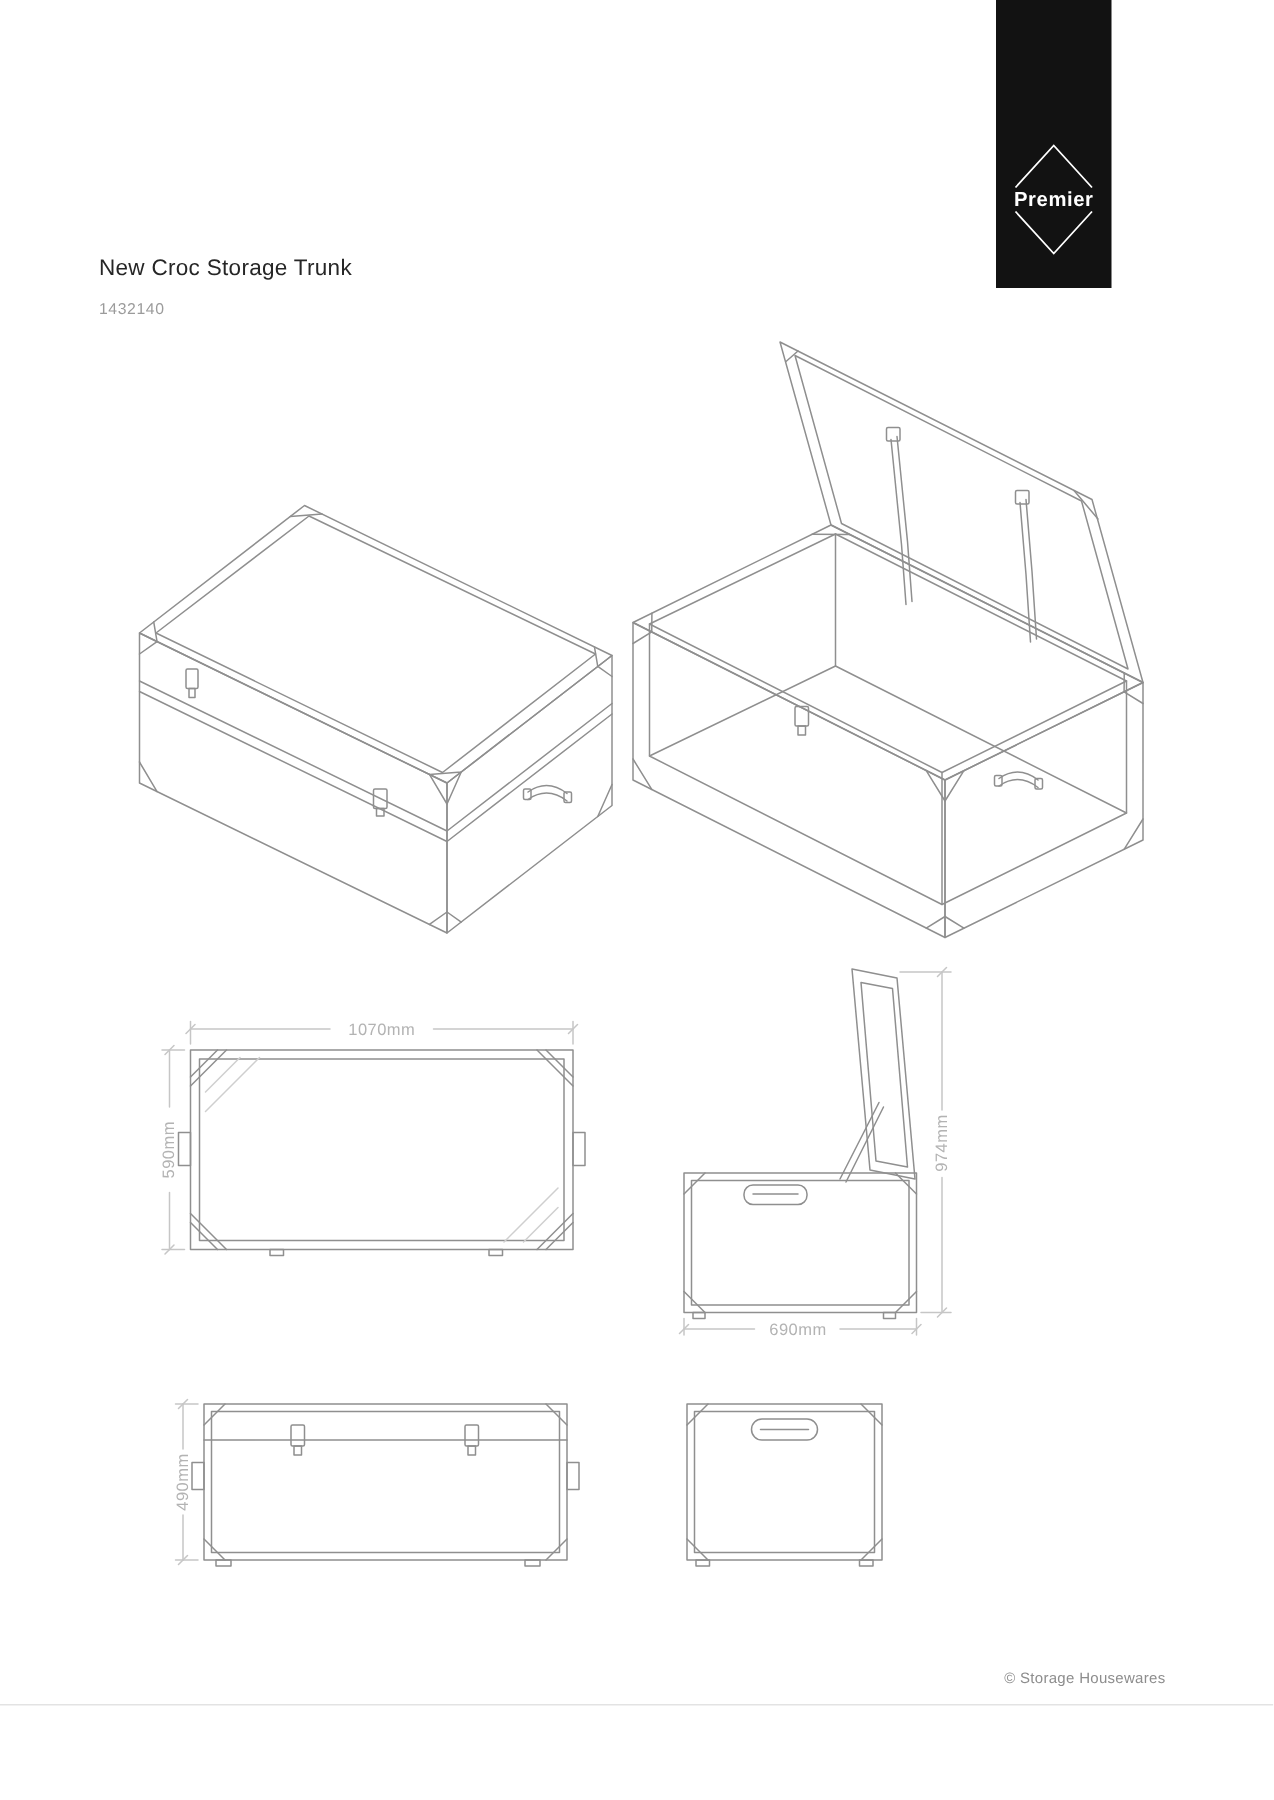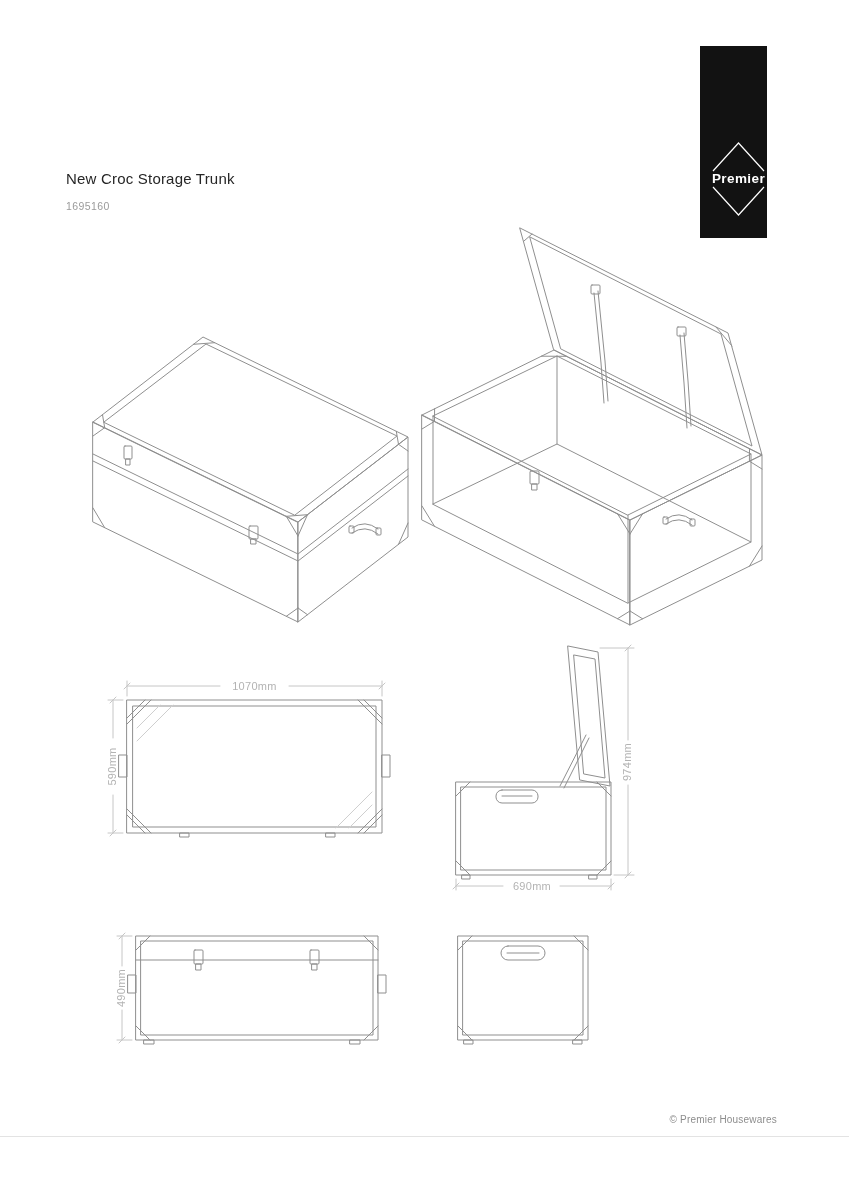--- a/index.html
+++ b/index.html
@@ -1,20 +1,20 @@
 <!DOCTYPE html>
 <html><head>
 <meta charset="utf-8">
 <style>
   html,body{margin:0;padding:0;background:#ffffff;}
   .page{
     position:relative;width:849px;height:1200px;background:#ffffff;overflow:hidden;
     font-family:"Liberation Sans",sans-serif;
   }
-  .logo-block{position:absolute;left:700px;top:0;width:67px;height:192px;background:#121212;margin-top:46px;}
+  .logo-block{position:absolute;left:664px;top:0;width:77px;height:192px;background:#121212;}
   .title{
     position:absolute;left:66px;top:170px;margin:0;font-size:15px;font-weight:400;
     color:#262626;letter-spacing:.2px;
   }
   .sku{position:absolute;left:66px;top:200px;font-size:10.5px;color:#9b9b9b;letter-spacing:.4px;}
   .view{position:absolute;}
   .ln{fill:none;stroke:#8f8f8f;stroke-width:1;stroke-linejoin:round;stroke-linecap:round;}
   .lnlight{fill:none;stroke:#cfcfcf;stroke-width:1;stroke-linecap:round;}
   .dimln{fill:none;stroke:#c6c6c6;stroke-width:1;stroke-linecap:round;}
   .dimtxt{fill:#b3b3b3;font-family:"Liberation Sans",sans-serif;font-size:11px;letter-spacing:.3px;}
@@ -32,21 +32,21 @@
 
   <div class="logo-block">
     <svg width="77" height="192" viewBox="0 0 77 192">
       <polyline class="logo-ln" points="13,125 38.5,97 64,125"></polyline>
       <polyline class="logo-ln" points="13,141 38.5,169 64,141"></polyline>
       <text class="logo-txt" x="38.5" y="137" text-anchor="middle">Premier</text>
     </svg>
   </div>
 
   <h1 class="title">New Croc Storage Trunk</h1>
-  <div class="sku">1695160</div>
+  <div class="sku">1432140</div>
 
   <svg class="view" style="left:68px;top:330px" width="345" height="305" viewBox="0 0 345 305">
     <g class="ln">
       <path d="M25,92 L135,7 L340,107 L230,192 Z"></path>
       <path d="M25,92 L230,192 L230,292 L25,192 Z"></path>
       <path d="M230,192 L340,107 L340,207 L230,292 Z"></path>
       <path d="M36,92 L138,14 L329,106 L227,185 Z"></path>
       <path d="M25,124 L230,224 L340,139"></path>
       <path d="M25,131 L230,231 L340,146"></path>
       <path d="M25,106 L36.7,97.7 M218.3,186.3 L230,206 M25,178 L36.7,197.7 M230,278 L218.3,286.3
@@ -200,16 +200,16 @@
       <path d="M24,8 L10,22 M126,8 L140,22 M10,98 L24,112 M140,98 L126,112"></path>
       <rect x="16" y="112" width="9" height="4"></rect>
       <rect x="125" y="112" width="9" height="4"></rect>
     </g>
     <g class="ln">
       <rect x="53" y="18" width="44" height="14" rx="7"></rect>
       <path d="M59,25 L91,25"></path>
     </g>
   </svg>
 
-  <div class="copyright">© Premier Housewares</div>
+  <div class="copyright">© Storage Housewares</div>
   <div class="bottom-rule"></div>
 
 </div>
 
 </body></html>

